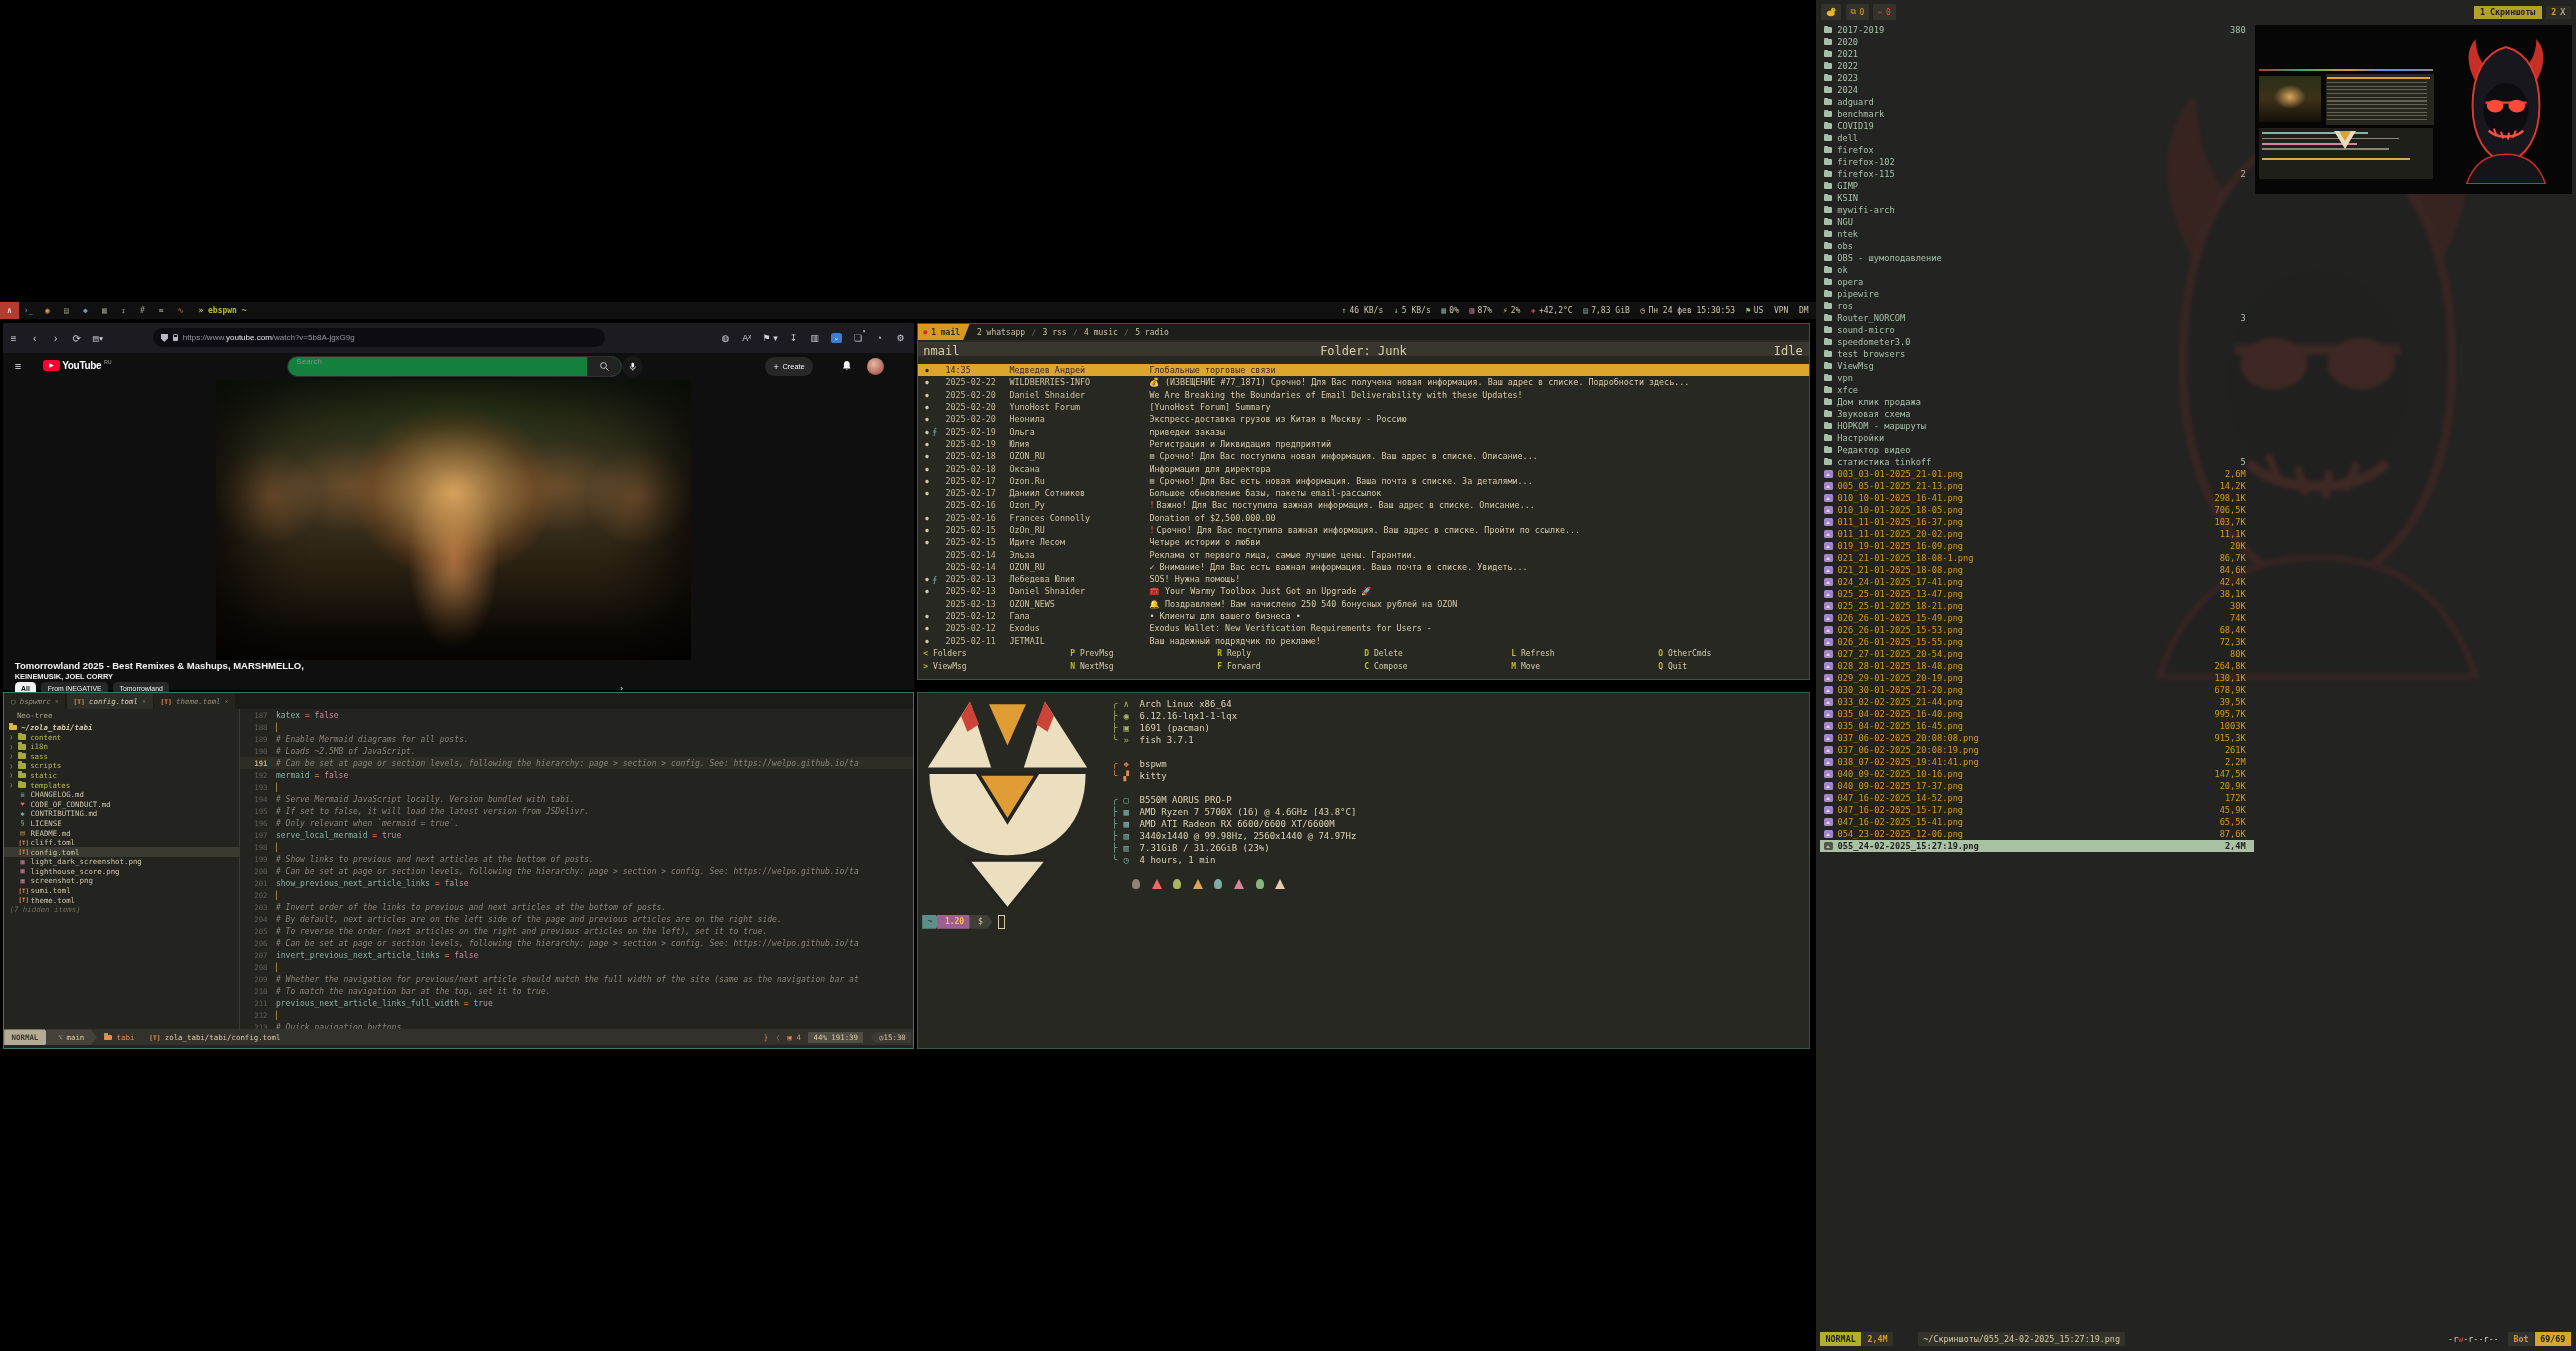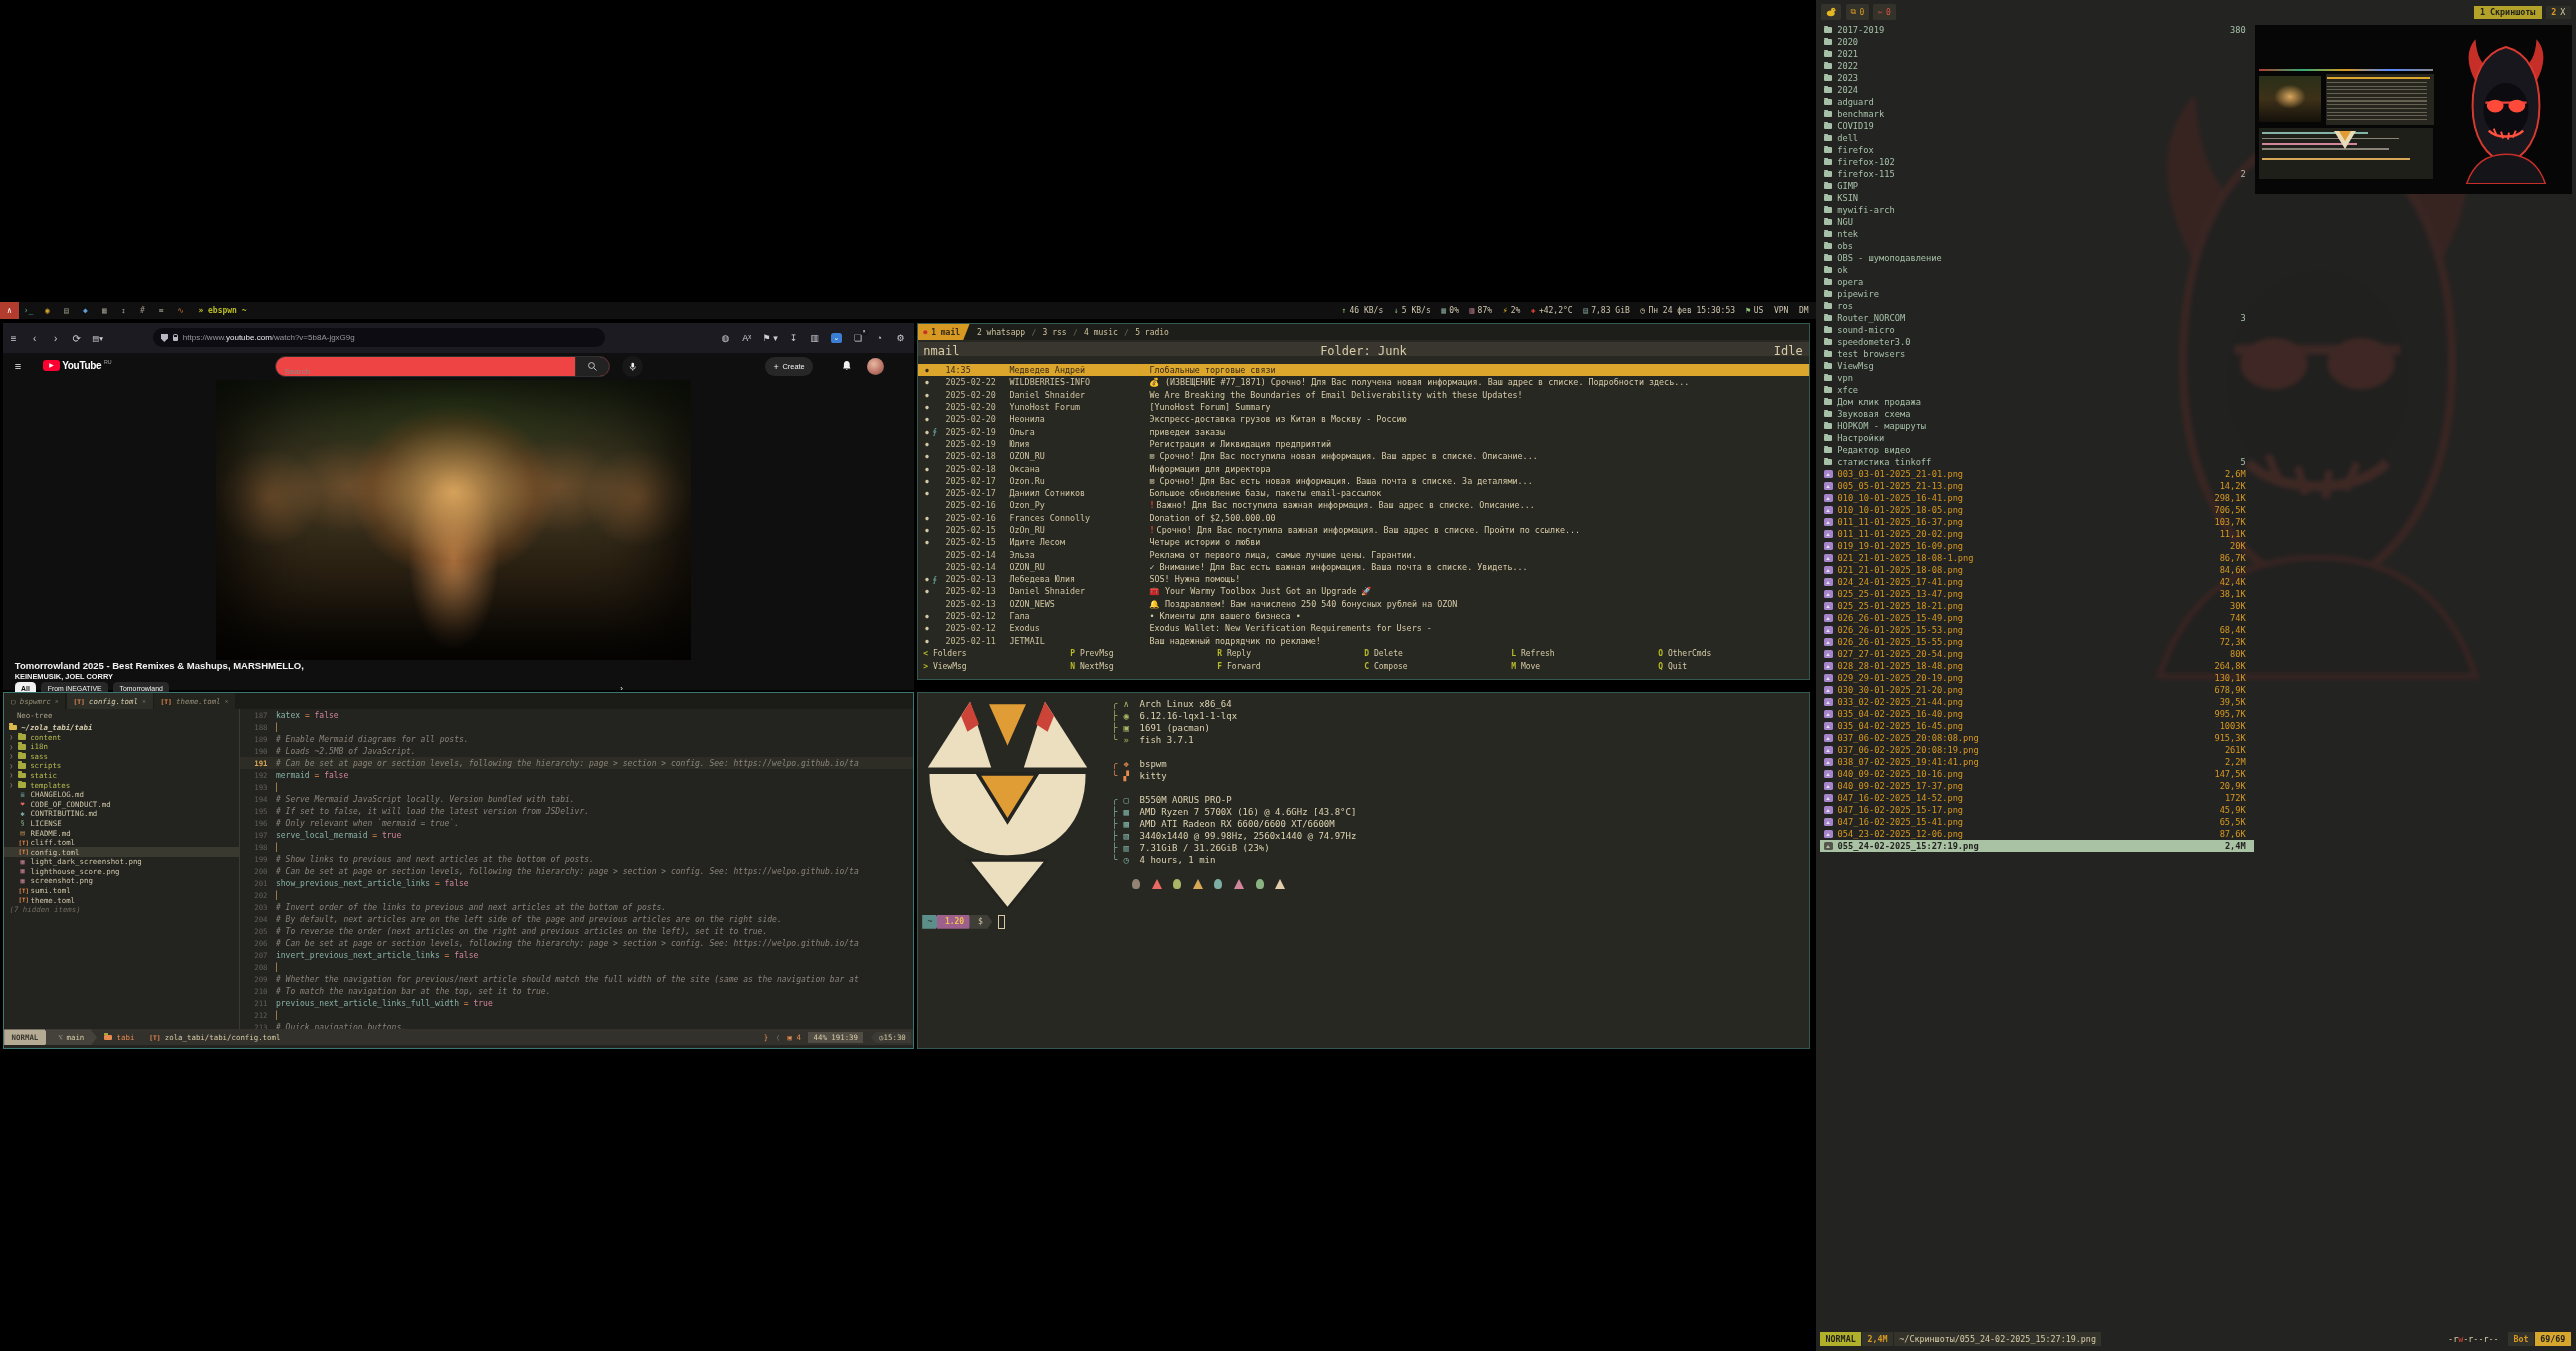--- a/index.html
+++ b/index.html
@@ -31,22 +31,22 @@
   .tbi.pocket{background:#3b7fd4;color:#fff;border-radius:2.6px;width:11.6px;height:10.6px;line-height:9.5px;font-size:6.9px;}
   .badge-x{position:absolute;top:-3.7px;right:-4.2px;width:6.9px;height:6.9px;background:#16161c;color:#fff;border-radius:50%;
            font-size:4.8px;line-height:6.9px;text-align:center;}
   
   #yt-header{position:absolute;left:0;top:30px;width:100%;height:27.4px;background:#0f0f0f;}
   #yt-burger{position:absolute;left:11.6px;top:7.4px;color:#f1f1f1;font-size:11px;}
   #yt-logo{position:absolute;left:40px;top:6.9px;display:flex;align-items:flex-start;gap:2.6px;}
   #yt-logo .play{width:16.4px;height:11.6px;background:#f03;border-radius:3.2px;color:#fff;font-size:5.8px;text-align:center;line-height:11.6px;}
   #yt-logo .word{color:#fff;font-weight:bold;font-size:10px;letter-spacing:-0.3px;}
   #yt-logo .region{color:#aaa;font-size:5.3px;margin-top:-1.1px;}
-  #yt-search{position:absolute;left:272px;top:3.2px;width:335px;height:21px;border:0.5px solid #2f2f2f;border-radius:10.6px;
-             box-sizing:border-box;display:flex;align-items:flex-end;background:#ef4444;overflow:hidden;}
+  #yt-search{position:absolute;left:284px;top:3.2px;width:335px;height:21px;border:0.5px solid #2f2f2f;border-radius:10.6px;
+             box-sizing:border-box;display:flex;align-items:flex-start;background:#15803d;overflow:hidden;}
   #yt-search input{flex:1;background:transparent;border:none;outline:none;color:#eee;font-size:8px;padding:0 8.4px;
              font-family:"Liberation Sans",sans-serif;}
   #yt-search input::placeholder{color:#8a8a8a;}
   #yt-search .mag{width:33px;height:100%;background:#222;border-left:0.5px solid #2f2f2f;display:flex;align-items:center;justify-content:center;}
   #yt-mic{position:absolute;left:619px;top:3.2px;width:21px;height:21px;border-radius:50%;background:#181818;
           display:flex;align-items:center;justify-content:center;}
   #yt-create{position:absolute;left:762px;top:4.2px;height:19px;padding:0 8.4px;border-radius:9.5px;background:#272727;
              color:#f1f1f1;font-size:7.4px;display:flex;align-items:center;gap:3.7px;}
   #yt-bell{position:absolute;left:838px;top:7.4px;}
   #yt-avatar{position:absolute;left:864px;top:5.3px;width:17px;height:17px;border-radius:50%;
@@ -193,21 +193,21 @@
   .mini-nvim .l3{position:absolute;left:3.2px;top:15px;width:95px;height:1.6px;background:#d3869b;}
   .mini-nvim .l4{position:absolute;left:3.2px;top:20px;width:127px;height:1.6px;background:#8a8478;}
   .mini-nvim .l5{position:absolute;left:3.2px;top:30px;width:148px;height:1.6px;background:#d8a657;}
   .mini-fox{position:absolute;left:79px;top:106px;width:0;height:0;border-left:11.6px solid transparent;border-right:11.6px solid transparent;border-top:18px solid #e8dcb8;}
   .mini-fox:after{content:"";position:absolute;left:-6.3px;top:-18px;border-left:6.3px solid transparent;border-right:6.3px solid transparent;border-top:10.6px solid #e09c35;}
   .mini-demon{position:absolute;right:7.4px;top:10.6px;}
   #yz-status{position:absolute;left:0;bottom:3.2px;width:100%;height:17px;display:flex;align-items:center;font-size:8.4px;}
   .ychip{height:13.7px;display:flex;align-items:center;padding:0 5.3px;margin-right:1.1px;background:#33332c;}
   .ychip.mode{background:#b0b02a;color:#23231d;font-weight:bold;margin-left:4.2px;}
   .ychip.size{color:#d79921;font-weight:bold;}
-  .ychip.path{color:#d6cba6;}
+  .ychip.path{color:#d6cba6;margin-left:24px;}
   #yz-status .right{margin-left:auto;display:flex;align-items:center;margin-right:4.2px;}
   .permw{color:#e0463a;}
   .ychip.user{color:#d79921;font-weight:bold;}
   .ychip.pos{background:#d7a62c;color:#23231d;font-weight:bold;}
   .mag-svg,.mic-svg,.bell-svg{display:block;}
 </style>
 </head>
 <body>
 
 <div id="root">

